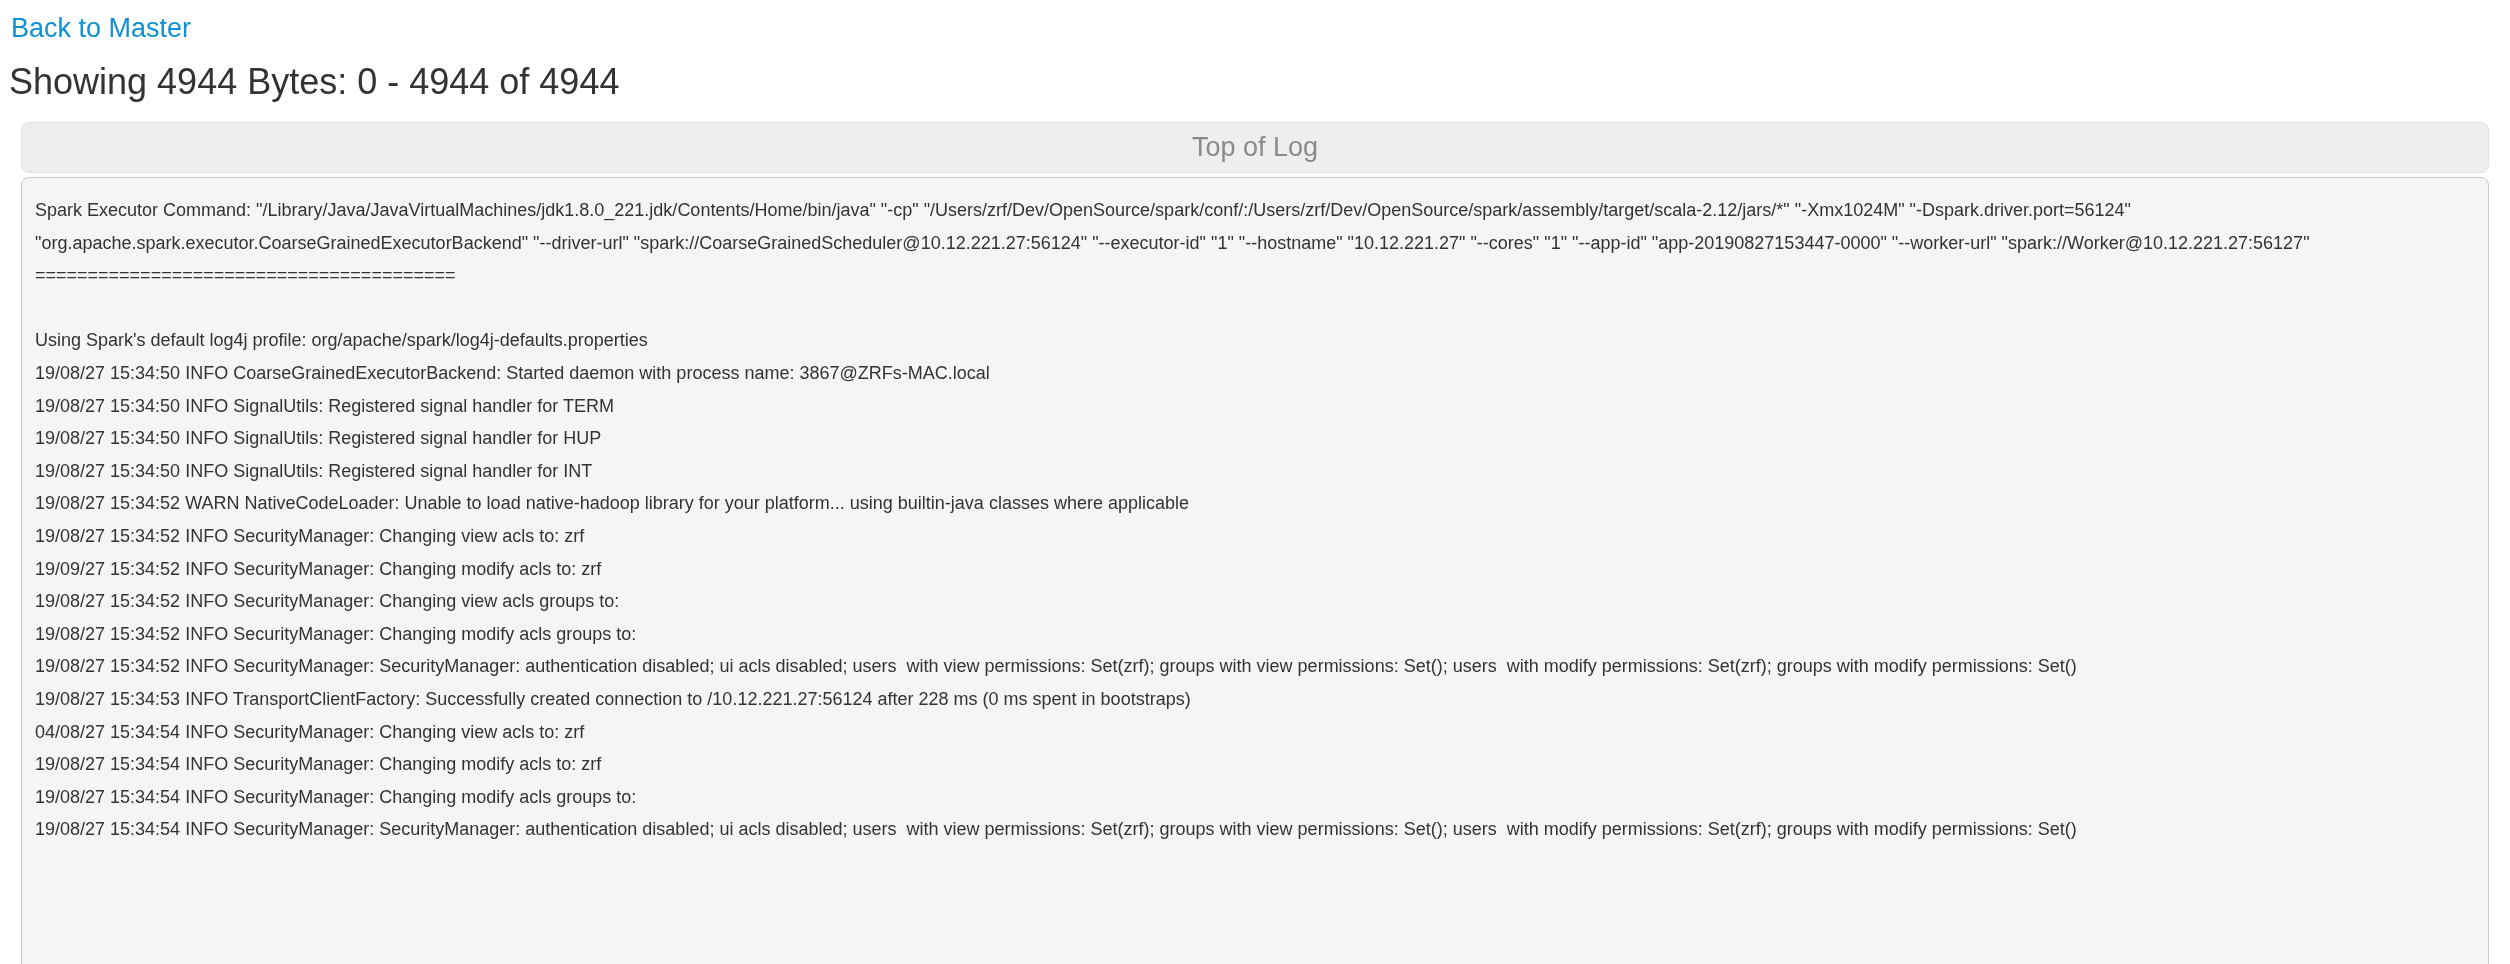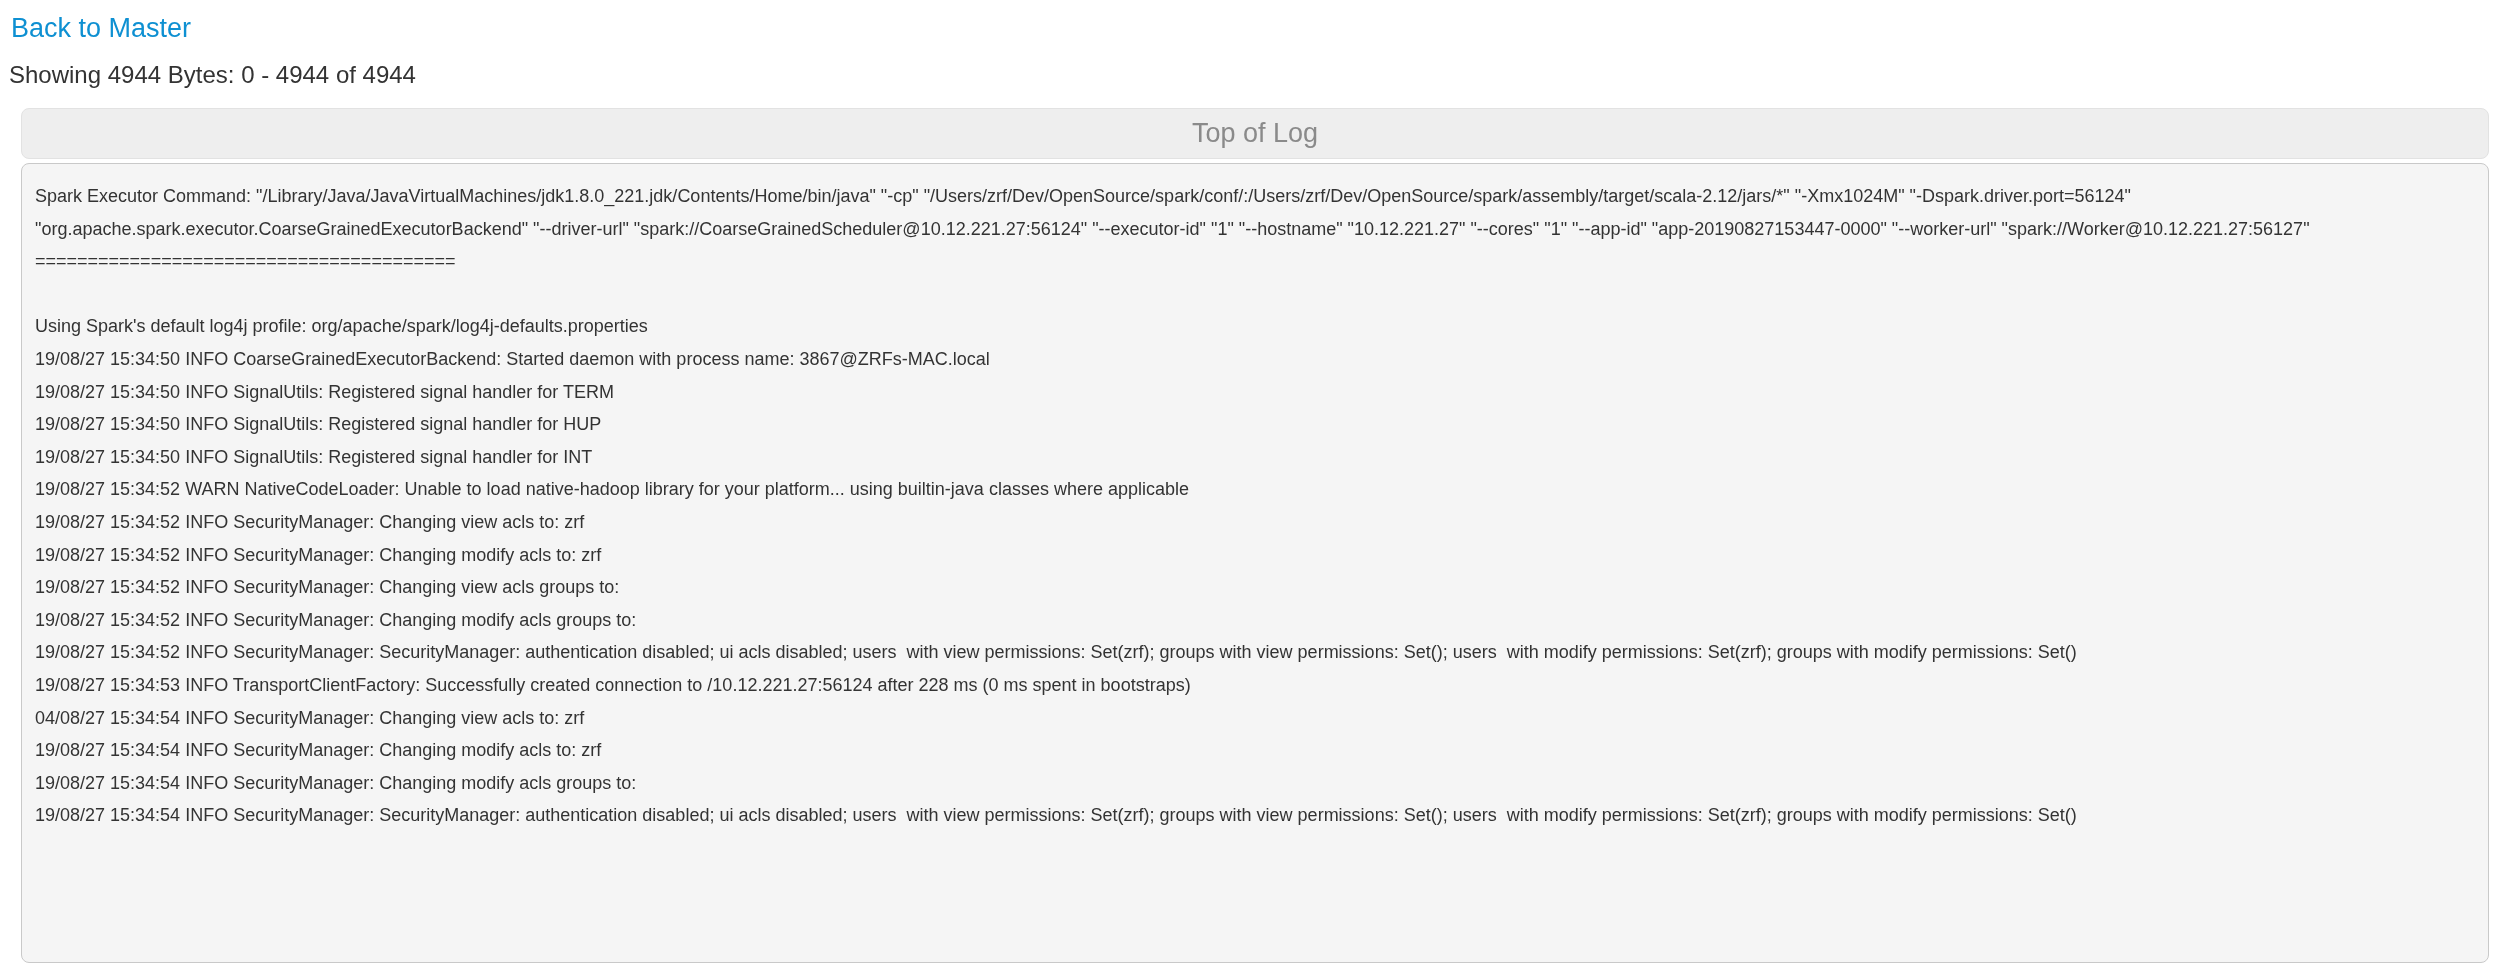--- a/index.html
+++ b/index.html
@@ -13,21 +13,21 @@
   .back-row { padding:13px 0 0 11px; }
   .back-link {
     color:var(--link-blue, #0e90d2);
     font-size:27px;
     text-decoration:none;
     cursor:pointer;
   }
 
   .showing-row {
     padding:17px 0 0 9px;
-    font-size:24px;
+    font-size:36px;
     color:var(--text, #333333);
   }
 
   .top-bar {
     margin:19px 21px 0 21px;
     height:51px;
     background:var(--bar-bg, #eeeeee);
     border:1px solid var(--bar-border, #e2e2e2);
     border-radius:8px;
     display:flex; align-items:center; justify-content:center;
@@ -69,21 +69,21 @@
       <div class="log-line">Spark Executor Command: "/Library/Java/JavaVirtualMachines/jdk1.8.0_221.jdk/Contents/Home/bin/java" "-cp" "/Users/zrf/Dev/OpenSource/spark/conf/:/Users/zrf/Dev/OpenSource/spark/assembly/target/scala-2.12/jars/*" "-Xmx1024M" "-Dspark.driver.port=56124" "org.apache.spark.executor.CoarseGrainedExecutorBackend" "--driver-url" "spark://CoarseGrainedScheduler@10.12.221.27:56124" "--executor-id" "1" "--hostname" "10.12.221.27" "--cores" "1" "--app-id" "app-20190827153447-0000" "--worker-url" "spark://Worker@10.12.221.27:56127"</div>
       <div class="log-line">========================================</div>
       <div class="log-line">&nbsp;</div>
       <div class="log-line">Using Spark's default log4j profile: org/apache/spark/log4j-defaults.properties</div>
       <div class="log-line">19/08/27 15:34:50 INFO CoarseGrainedExecutorBackend: Started daemon with process name: 3867@ZRFs-MAC.local</div>
       <div class="log-line">19/08/27 15:34:50 INFO SignalUtils: Registered signal handler for TERM</div>
       <div class="log-line">19/08/27 15:34:50 INFO SignalUtils: Registered signal handler for HUP</div>
       <div class="log-line">19/08/27 15:34:50 INFO SignalUtils: Registered signal handler for INT</div>
       <div class="log-line">19/08/27 15:34:52 WARN NativeCodeLoader: Unable to load native-hadoop library for your platform... using builtin-java classes where applicable</div>
       <div class="log-line">19/08/27 15:34:52 INFO SecurityManager: Changing view acls to: zrf</div>
-      <div class="log-line">19/08/27 15:34:52 INFO SecurityManager: Changing modify acls to: zrf</div>
+      <div class="log-line">19/09/27 15:34:52 INFO SecurityManager: Changing modify acls to: zrf</div>
       <div class="log-line">19/08/27 15:34:52 INFO SecurityManager: Changing view acls groups to:</div>
       <div class="log-line">19/08/27 15:34:52 INFO SecurityManager: Changing modify acls groups to:</div>
       <div class="log-line">19/08/27 15:34:52 INFO SecurityManager: SecurityManager: authentication disabled; ui acls disabled; users  with view permissions: Set(zrf); groups with view permissions: Set(); users  with modify permissions: Set(zrf); groups with modify permissions: Set()</div>
       <div class="log-line">19/08/27 15:34:53 INFO TransportClientFactory: Successfully created connection to /10.12.221.27:56124 after 228 ms (0 ms spent in bootstraps)</div>
       <div class="log-line">04/08/27 15:34:54 INFO SecurityManager: Changing view acls to: zrf</div>
       <div class="log-line">19/08/27 15:34:54 INFO SecurityManager: Changing modify acls to: zrf</div>
       <div class="log-line">19/08/27 15:34:54 INFO SecurityManager: Changing modify acls groups to:</div>
       <div class="log-line">19/08/27 15:34:54 INFO SecurityManager: SecurityManager: authentication disabled; ui acls disabled; users  with view permissions: Set(zrf); groups with view permissions: Set(); users  with modify permissions: Set(zrf); groups with modify permissions: Set()</div>
     </div>
 

